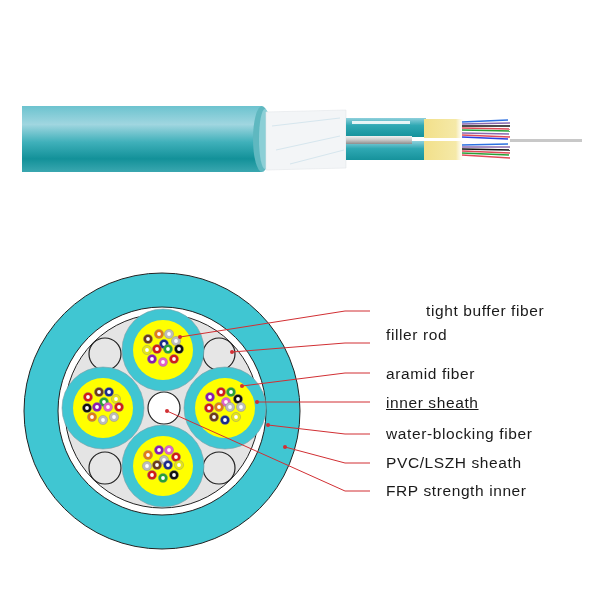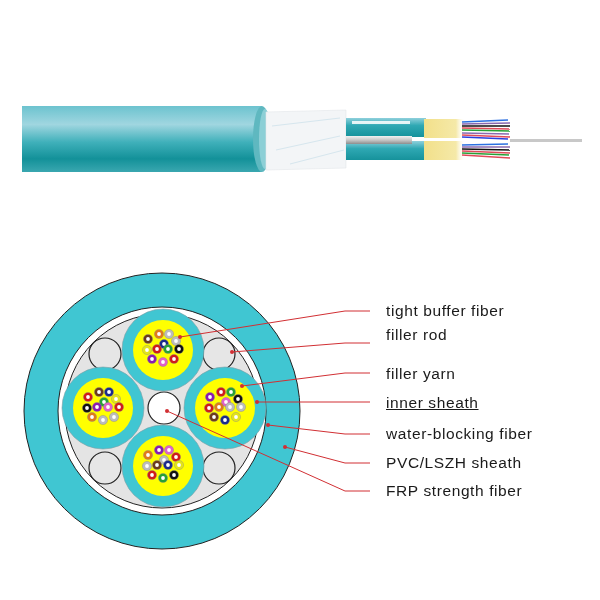--- a/index.html
+++ b/index.html
@@ -212,19 +212,19 @@
     <circle cx="180" cy="337" r="2"></circle>
     <circle cx="232" cy="352" r="2"></circle>
     <circle cx="242" cy="386" r="2"></circle>
     <circle cx="257" cy="402" r="2"></circle>
     <circle cx="268" cy="425" r="2"></circle>
     <circle cx="285" cy="447" r="2"></circle>
     <circle cx="167" cy="411" r="2"></circle>
   </g>
 </svg>
 
-<div class="label" style="top:302px;">tight buffer fiber</div>
+<div class="label" style="top:302px;margin-left:40px;">tight buffer fiber</div>
 <div class="label" style="top:326px;">filler rod</div>
-<div class="label" style="top:365px;">filler yarn</div>
+<div class="label" style="top:365px;">aramid fiber</div>
 <div class="label" style="top:394px;text-decoration:underline;">inner sheath</div>
 <div class="label" style="top:425px;">water-blocking fiber</div>
 <div class="label" style="top:454px;">PVC/LSZH sheath</div>
-<div class="label" style="top:482px;">FRP strength fiber</div>
+<div class="label" style="top:482px;">FRP strength inner</div>
 
 </body></html>

